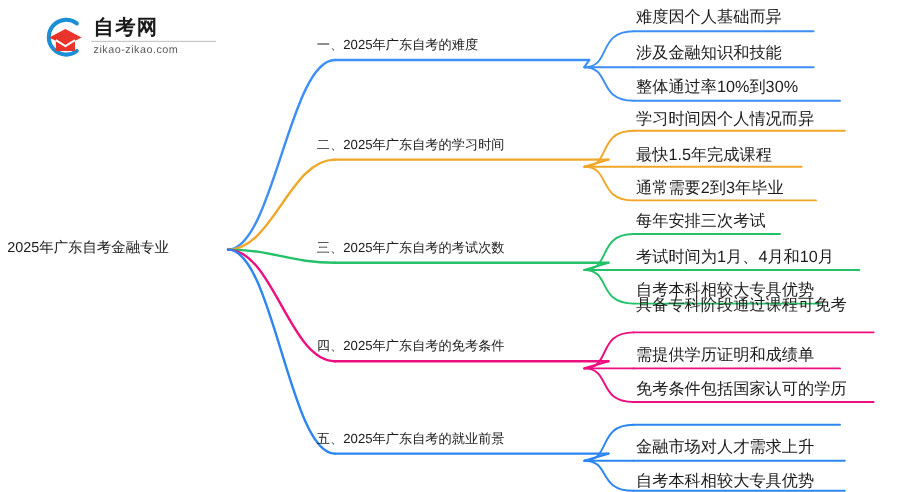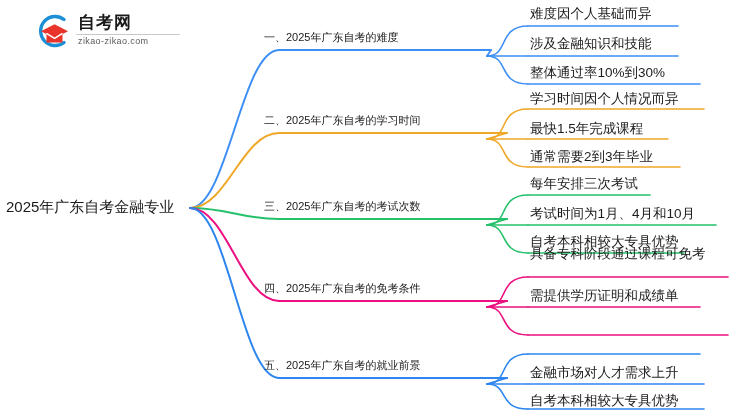--- a/index.html
+++ b/index.html
@@ -72,21 +72,21 @@
     pointer-events: none;
   }
   
   .node-text {
     position: absolute;
     white-space: nowrap;
     color: #1b1b1b;
     font-family: "Liberation Sans", "DejaVu Sans", sans-serif;
   }
   .root-node {
-    font-size: 15px;
+    font-size: 12px;
     left: 6px;
     top: 198px;
     letter-spacing: 0px;
   }
   .branch-node {
     font-size: 11px;
     left: 264px;
   }
   .leaf-node {
     font-size: 13.5px;
@@ -173,18 +173,19 @@
   <div class="node-text leaf-node" style="top:148px">通常需要2到3年毕业</div>
 
   <div class="node-text branch-node" style="top:199px">三、2025年广东自考的考试次数</div>
   <div class="node-text leaf-node" style="top:175px">每年安排三次考试</div>
   <div class="node-text leaf-node" style="top:205px">考试时间为1月、4月和10月</div>
   <div class="node-text leaf-node" style="top:233px">自考本科相较大专具优势</div>
 
   <div class="node-text branch-node" style="top:281px">四、2025年广东自考的免考条件</div>
   <div class="node-text leaf-node" style="top:245px">具备专科阶段通过课程可免考</div>
   <div class="node-text leaf-node" style="top:287px">需提供学历证明和成绩单</div>
+  <div class="node-text leaf-node" style="top:315px">免考条件包括国家认可的学历</div>
 
   <div class="node-text branch-node" style="top:358px">五、2025年广东自考的就业前景</div>
   <div class="node-text leaf-node" style="top:364px">金融市场对人才需求上升</div>
   <div class="node-text leaf-node" style="top:392px">自考本科相较大专具优势</div>
 
 </div>
 
 </body></html>

